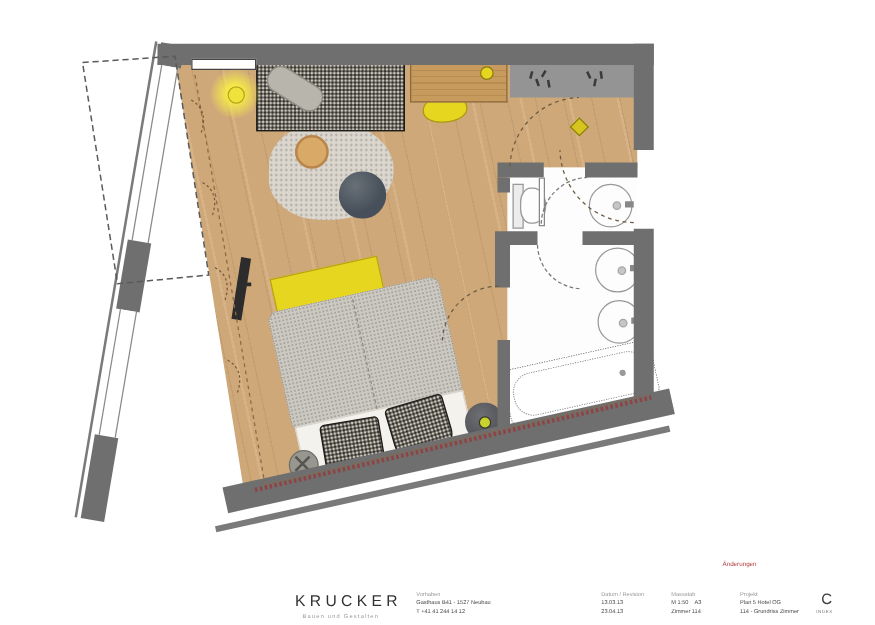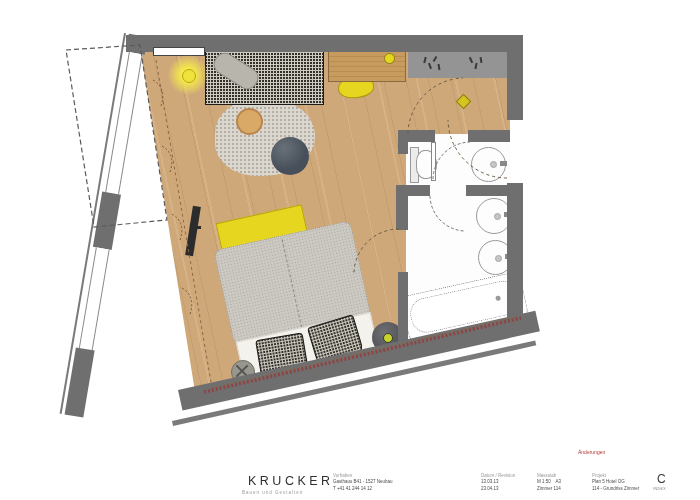--- a/index.html
+++ b/index.html
@@ -154,21 +154,21 @@
     <path d="M204,392 L521,318" fill="none" stroke="#8f4343" stroke-width="3.5" stroke-dasharray="2,2"></path>
   </svg>
 
   <div class="abs" style="left:168px;top:55px;width:40px;height:40px;border-radius:50%;
               background:radial-gradient(circle, rgba(248,238,70,.95) 0 22%, rgba(248,238,70,.45) 50%, rgba(248,238,70,0) 72%);"></div>
   <div class="abs circ" style="left:182px;top:69px;width:12px;height:12px;background:#efe23a;border:1px solid #b8a51a;"></div>
   <div class="abs" style="left:458px;top:96px;width:9px;height:9px;background:#d6c41f;border:1px solid #8a7d12;transform:rotate(45deg);"></div>
 
   <div id="footer">
     <div class="abs rednote" style="left:578px;top:3px;">Änderungen</div>
-    <div class="abs logo" style="left:236px;top:28px;margin-left:12px;">KRUCKER</div>
+    <div class="abs logo" style="left:236px;top:28px;">KRUCKER</div>
     <div class="abs tagline" style="left:242px;top:44px;">Bauen und Gestalten</div>
 
     <div class="abs" style="left:333px;top:26px;">
       <div class="col-label">Vorhaben</div>
       <div class="col-line">Gasthaus B41 - 1527 Neubau</div>
       <div class="col-line">T +41 41 244 14 12</div>
     </div>
     <div class="abs" style="left:481px;top:26px;">
       <div class="col-label">Datum / Revision</div>
       <div class="col-line">13.03.13</div>

